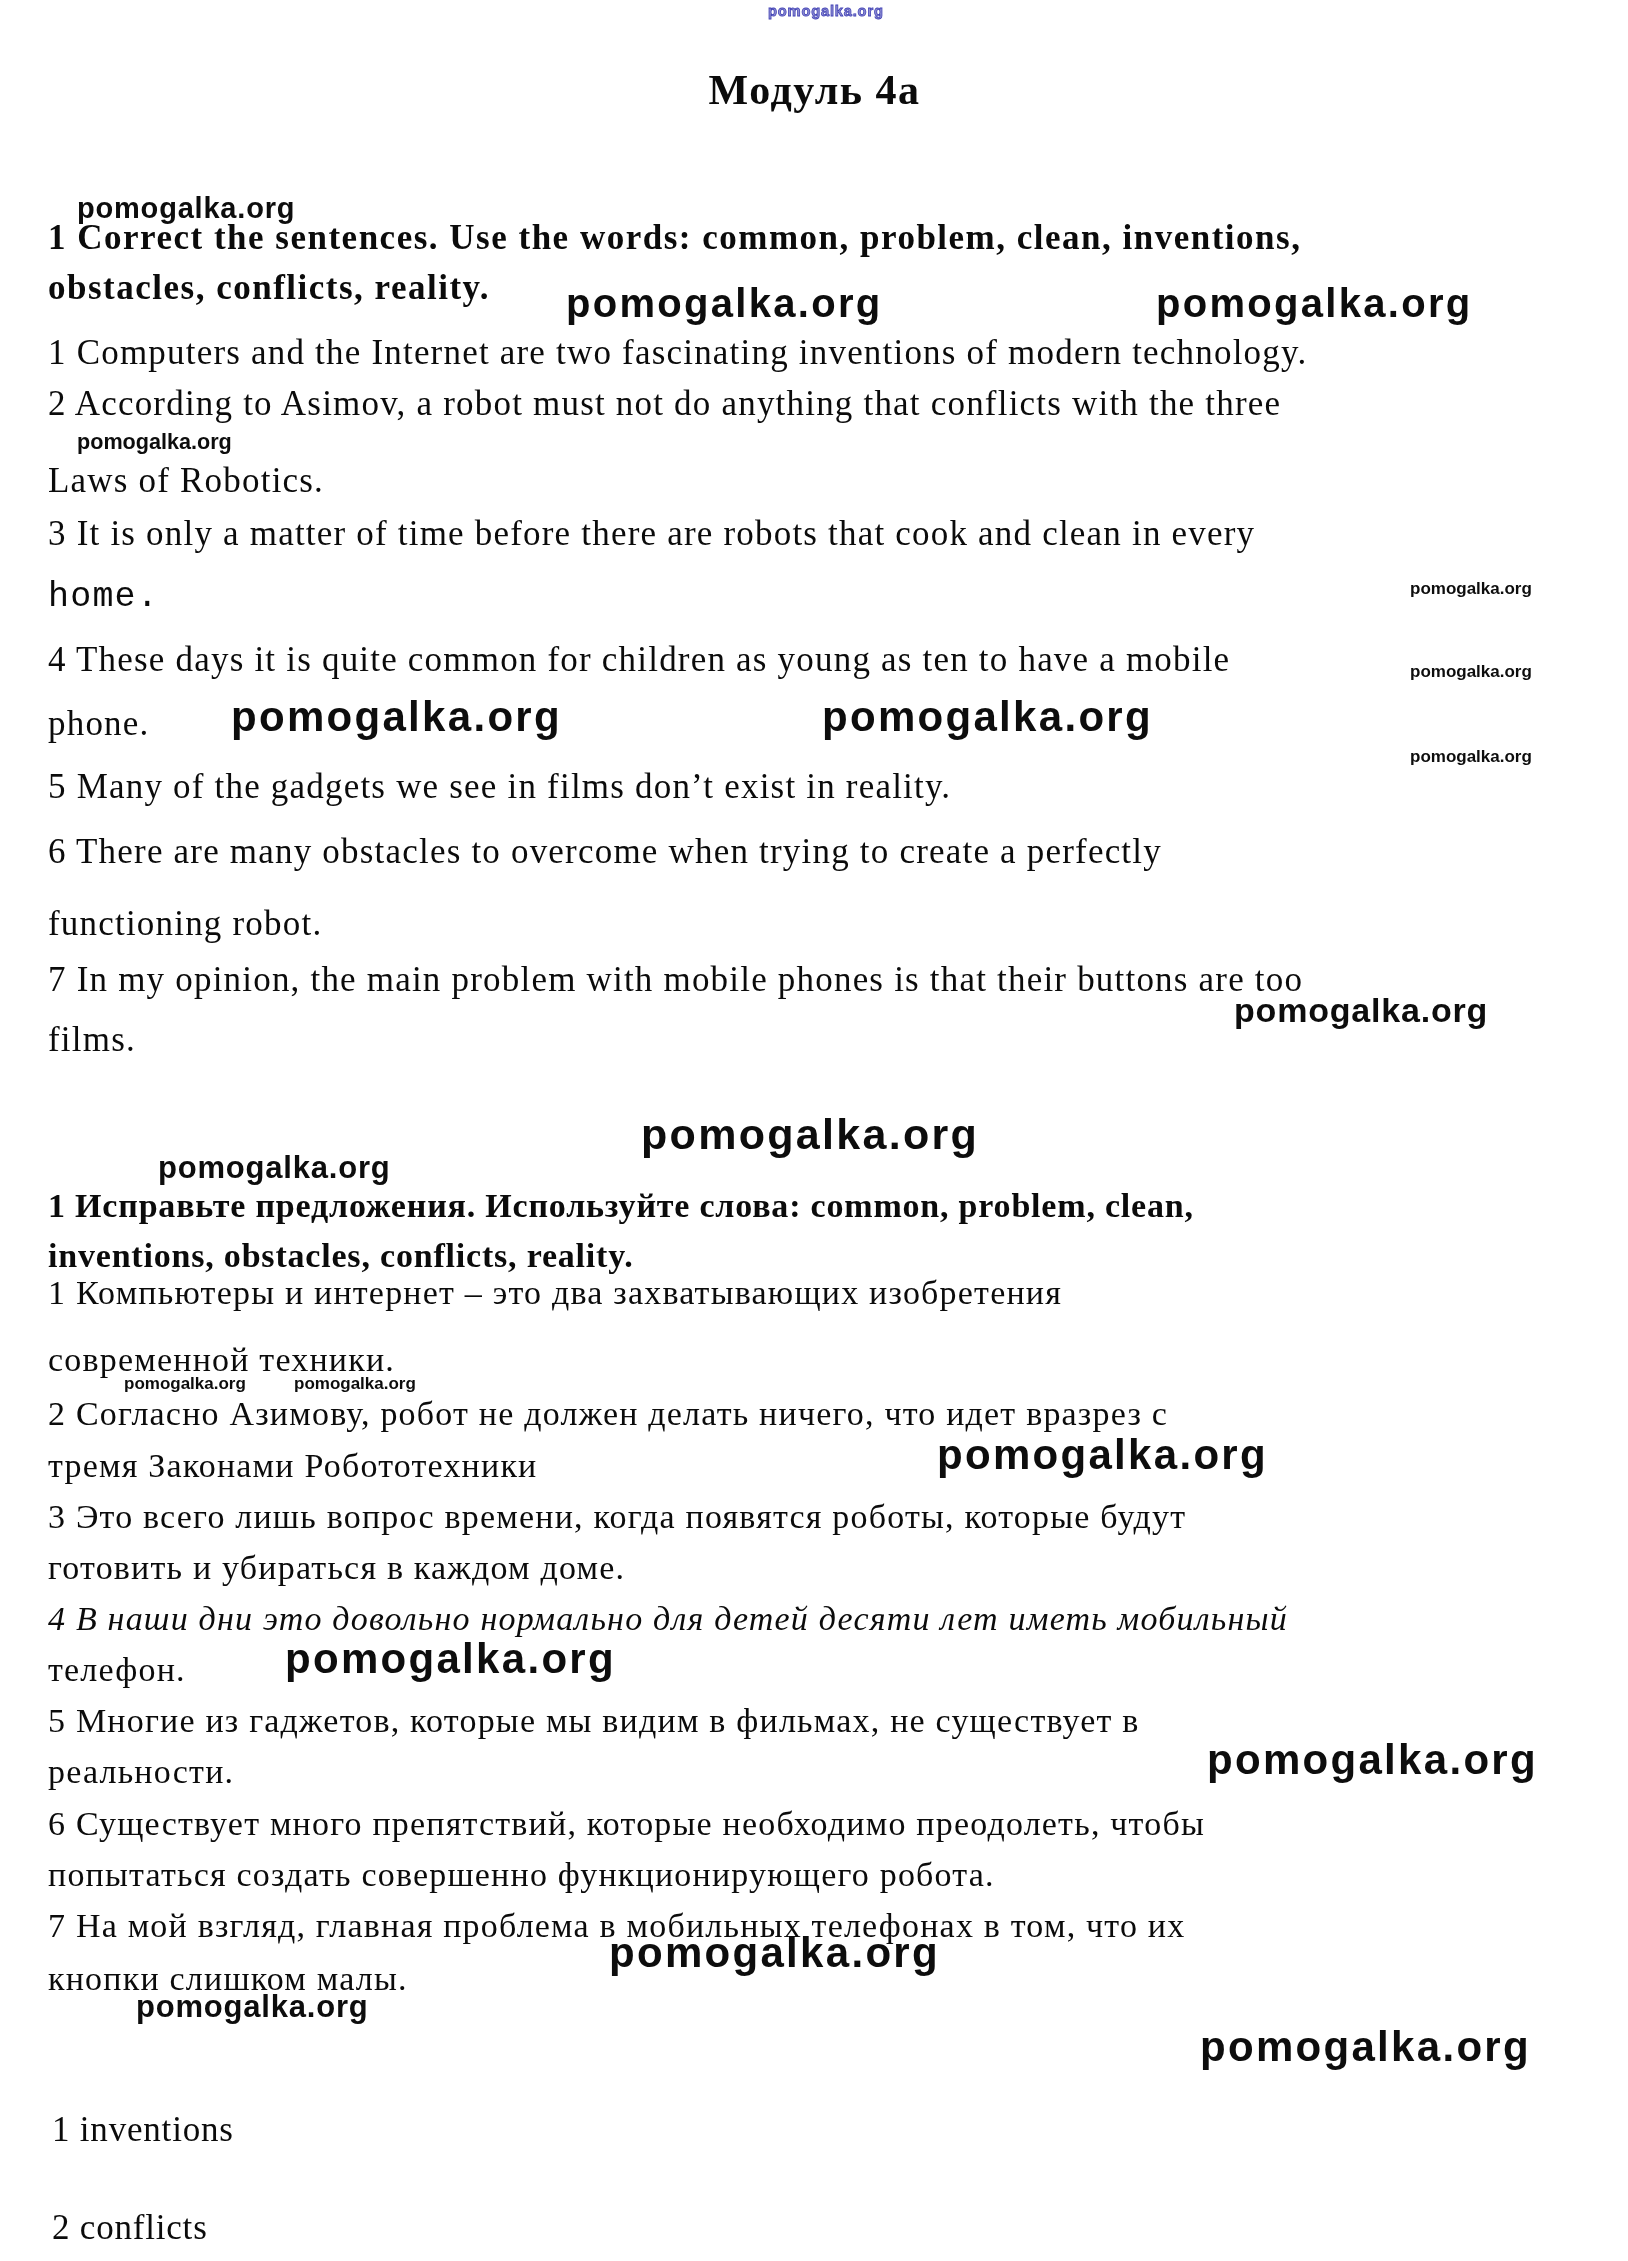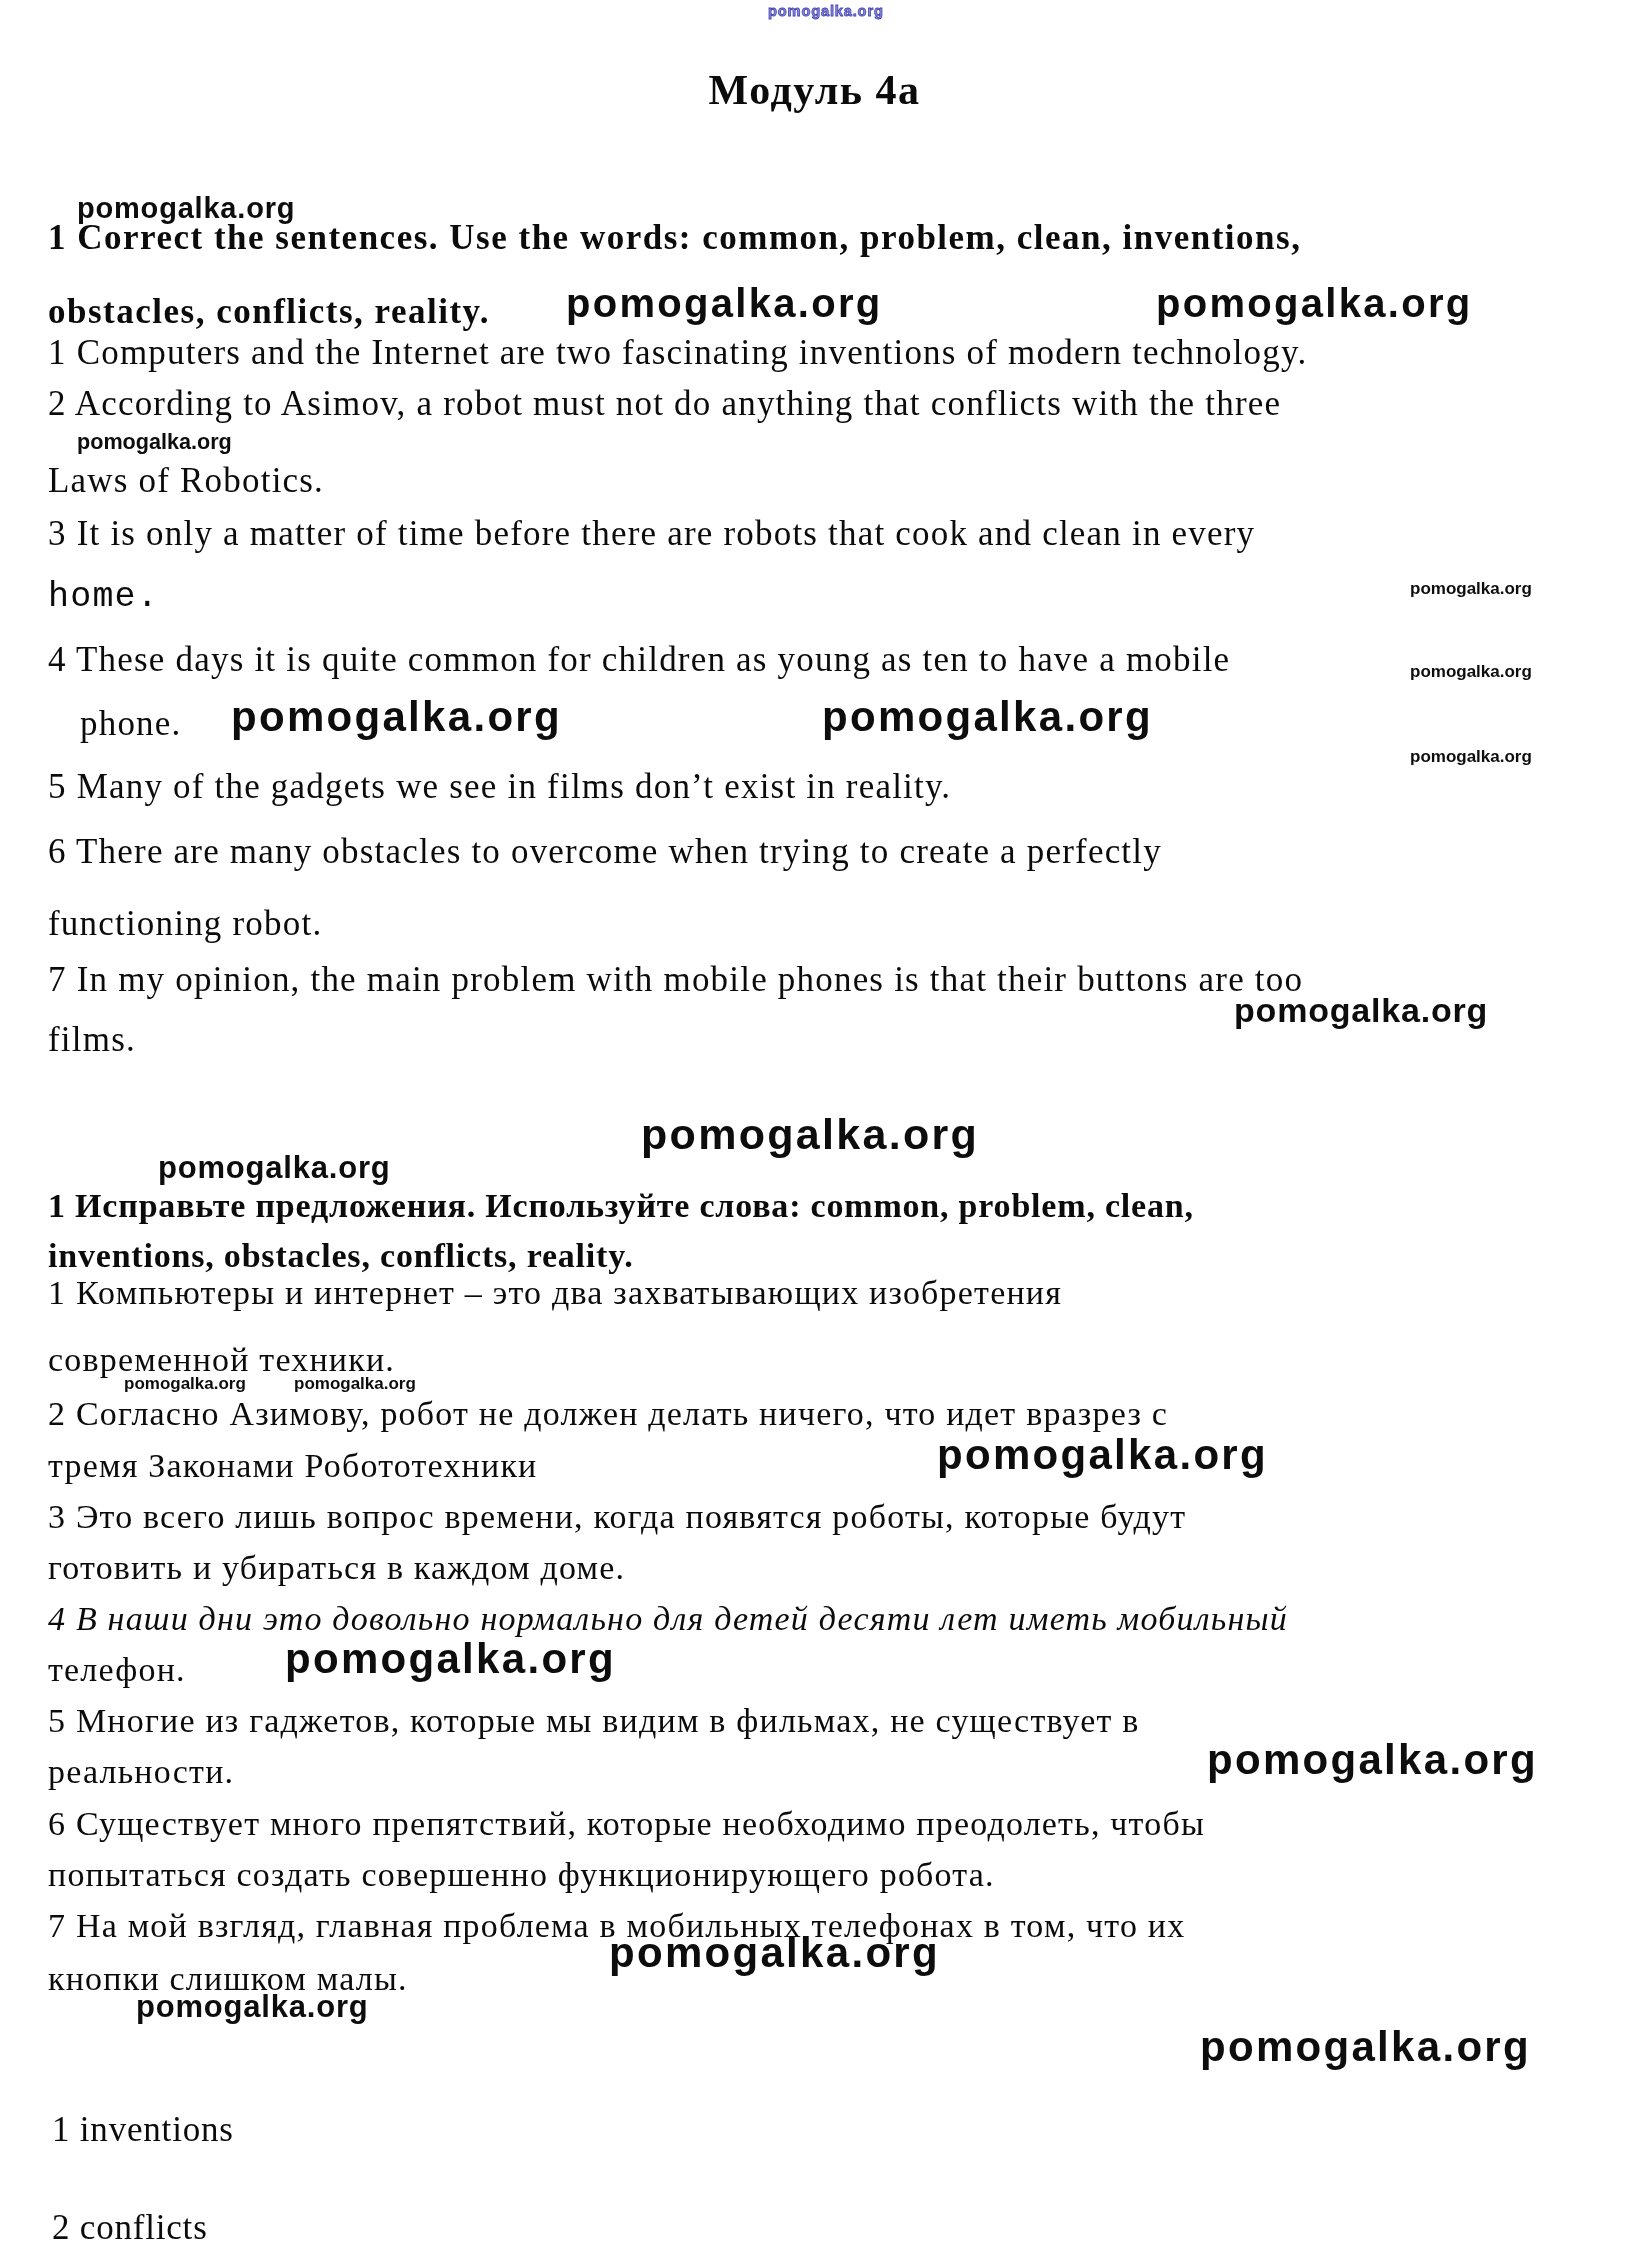--- a/index.html
+++ b/index.html
@@ -30,35 +30,35 @@
 </head>
 <body>
 
 <div class="wm wm-blue" style="left:768px;top:3.1px;font-size:14.7px;">pomogalka.org</div>
 
 <div class="title">Модуль 4а</div>
 
 <div class="wm" style="left:77px;top:193px;font-size:29px;letter-spacing:0.8px;">pomogalka.org</div>
 
 <div class="t enh" style="top:218px;">1 Correct the sentences. Use the words: common, problem, clean, inventions,</div>
-<div class="t enh" style="top:292px;text-align:center;">obstacles, conflicts, reality.</div>
+<div class="t enh" style="top:268px;text-align:center;">obstacles, conflicts, reality.</div>
 
 <div class="wm" style="left:566px;top:281px;font-size:40px;letter-spacing:2.3px;">pomogalka.org</div>
 <div class="wm" style="left:1156px;top:281px;font-size:40px;letter-spacing:2.3px;">pomogalka.org</div>
 
 <div class="t en" style="top:333px;">1 Computers and the Internet are two fascinating inventions of modern technology.</div>
 <div class="t en" style="top:384px;">2 According to Asimov, a robot must not do anything that conflicts with the three</div>
 <div class="wm" style="left:77px;top:430px;font-size:21.6px;">pomogalka.org</div>
 <div class="t en" style="top:461px;">Laws of Robotics.</div>
 <div class="t en" style="top:514px;">3 It is only a matter of time before there are robots that cook and clean in every</div>
 <div class="t en" style="top:577px;font-family:Liberation Mono, monospace;">home.</div>
 <div class="wm" style="left:1410px;top:580px;font-size:17px;">pomogalka.org</div>
 <div class="t en" style="top:640px;">4 These days it is quite common for children as young as ten to have a mobile</div>
 <div class="wm" style="left:1410px;top:663px;font-size:17px;">pomogalka.org</div>
-<div class="t en" style="top:704px;margin-left:32px;">phone.</div>
+<div class="t en" style="top:704px;">phone.</div>
 <div class="wm" style="left:231px;top:694px;font-size:42px;letter-spacing:2.3px;">pomogalka.org</div>
 <div class="wm" style="left:822px;top:694px;font-size:42px;letter-spacing:2.3px;">pomogalka.org</div>
 <div class="wm" style="left:1410px;top:748px;font-size:17px;">pomogalka.org</div>
 <div class="t en" style="top:767px;">5 Many of the gadgets we see in films don’t exist in reality.</div>
 <div class="t en" style="top:832px;">6 There are many obstacles to overcome when trying to create a perfectly</div>
 <div class="t en" style="top:904px;">functioning robot.</div>
 <div class="t en" style="top:960px;">7 In my opinion, the main problem with mobile phones is that their buttons are too</div>
 <div class="t en" style="top:1020px;">films.</div>
 <div class="wm" style="left:1234px;top:992px;font-size:34px;letter-spacing:0.8px;">pomogalka.org</div>
 

